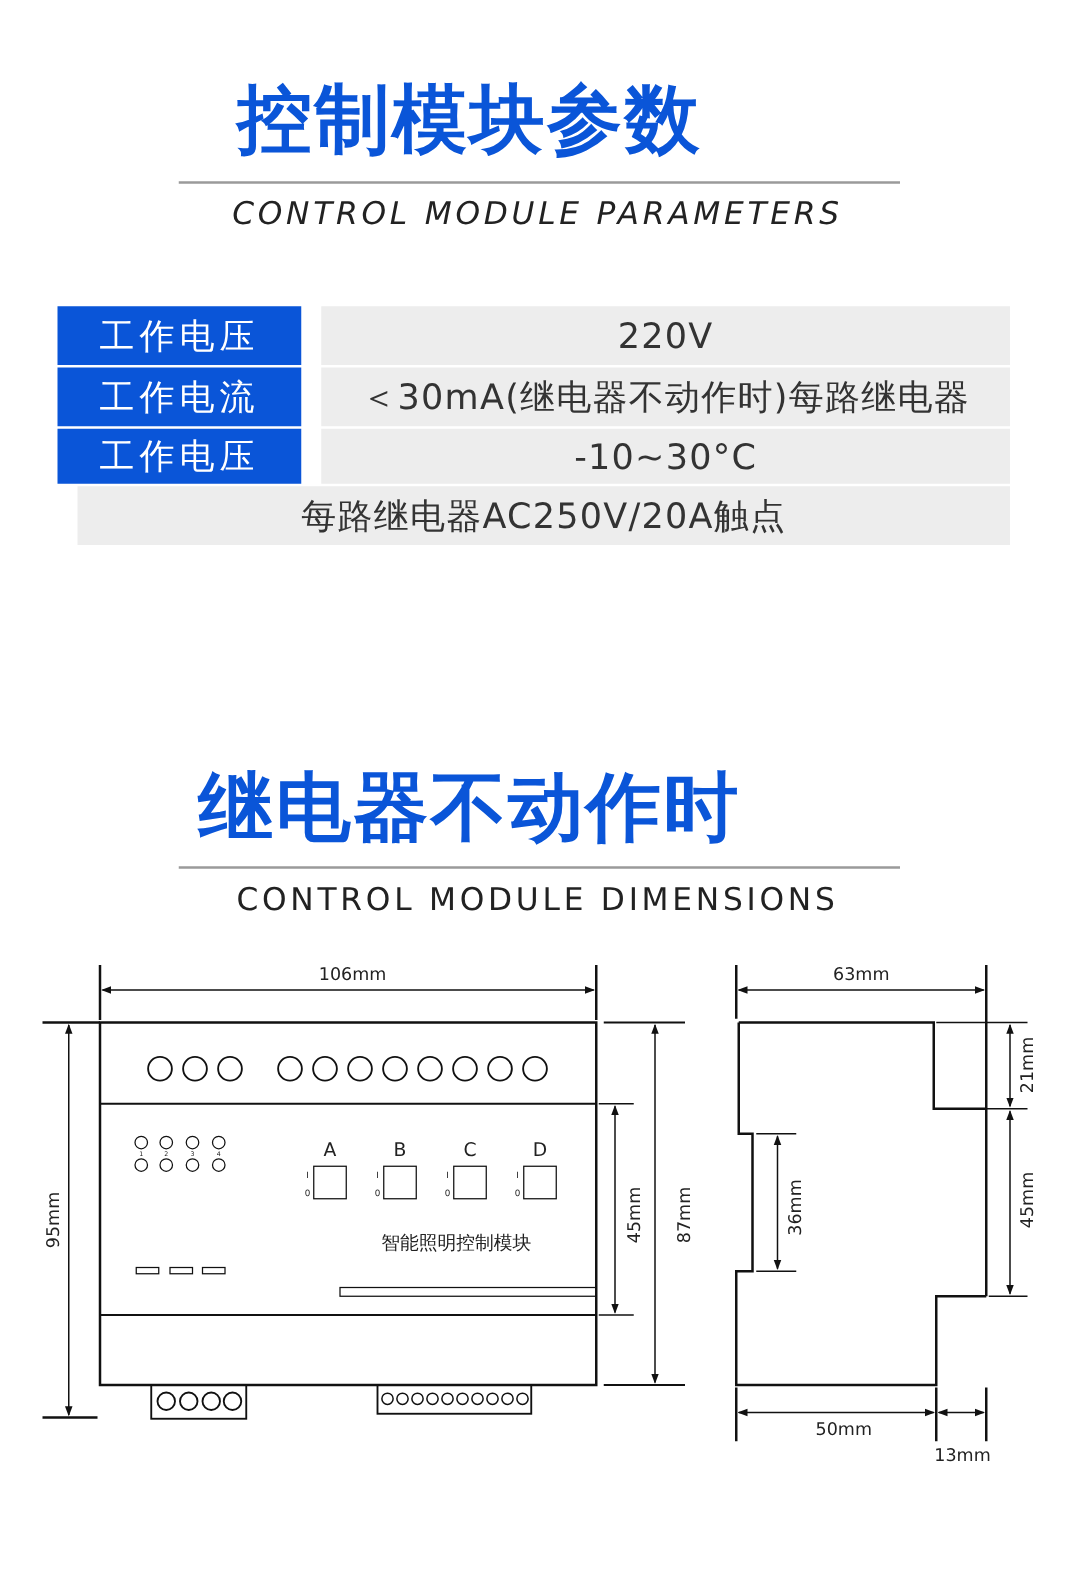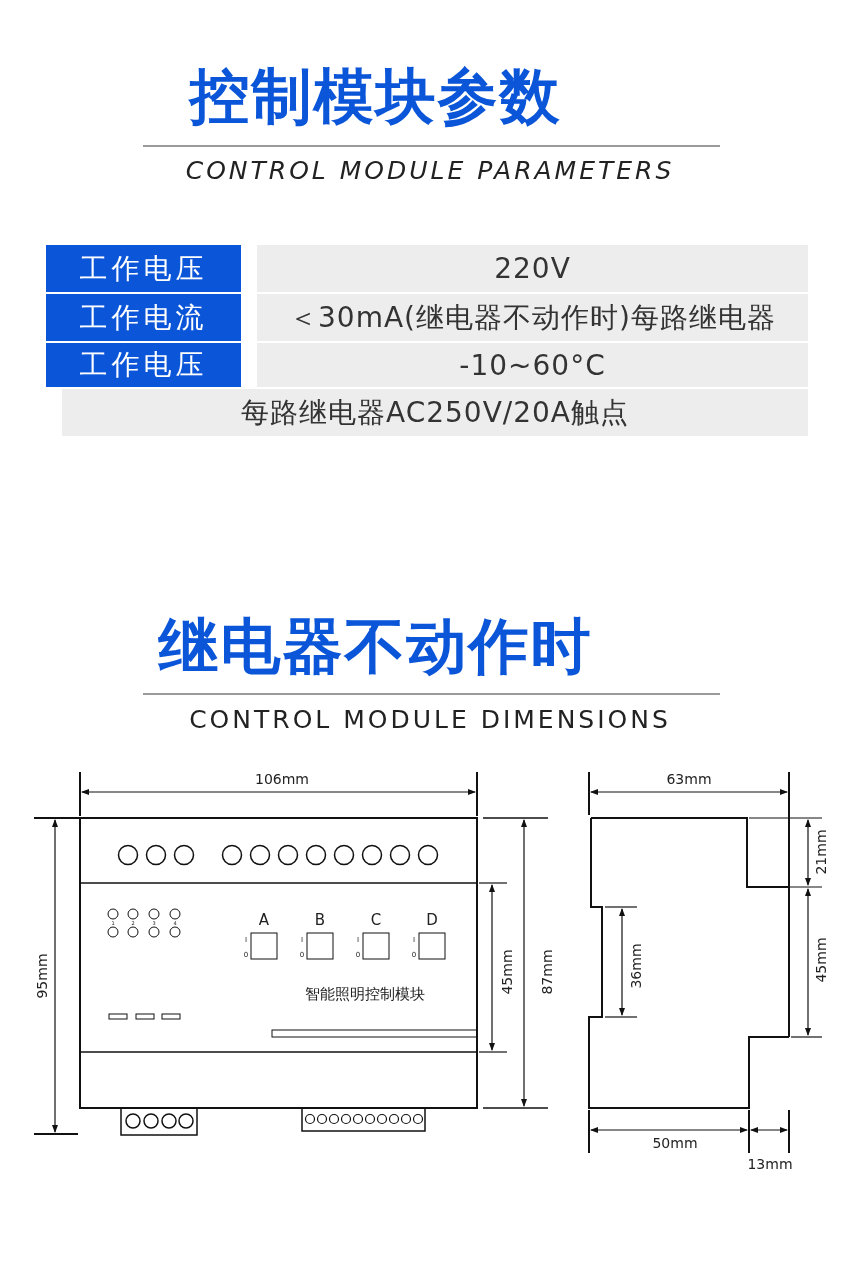--- a/index.html
+++ b/index.html
@@ -29,21 +29,21 @@
   <div class="row">
     <div class="k">工作电压</div>
     <div class="v">220V</div>
   </div>
   <div class="row">
     <div class="k">工作电流</div>
     <div class="v">＜30mA(继电器不动作时)每路继电器</div>
   </div>
   <div class="row" style="height:44px;">
     <div class="k">工作电压</div>
-    <div class="v">-10~60°C</div>
+    <div class="v">-10~30°C</div>
   </div>
   <div class="row">
     <div class="v">每路继电器AC250V/20A触点</div>
   </div>
 </div>
 
 <div class="title" style="top:616px;">继电器不动作时</div>
 <div class="rule" style="top:693px;"></div>
 <div class="subtitle" style="top:705px;">CONTROL MODULE DIMENSIONS</div>
 

